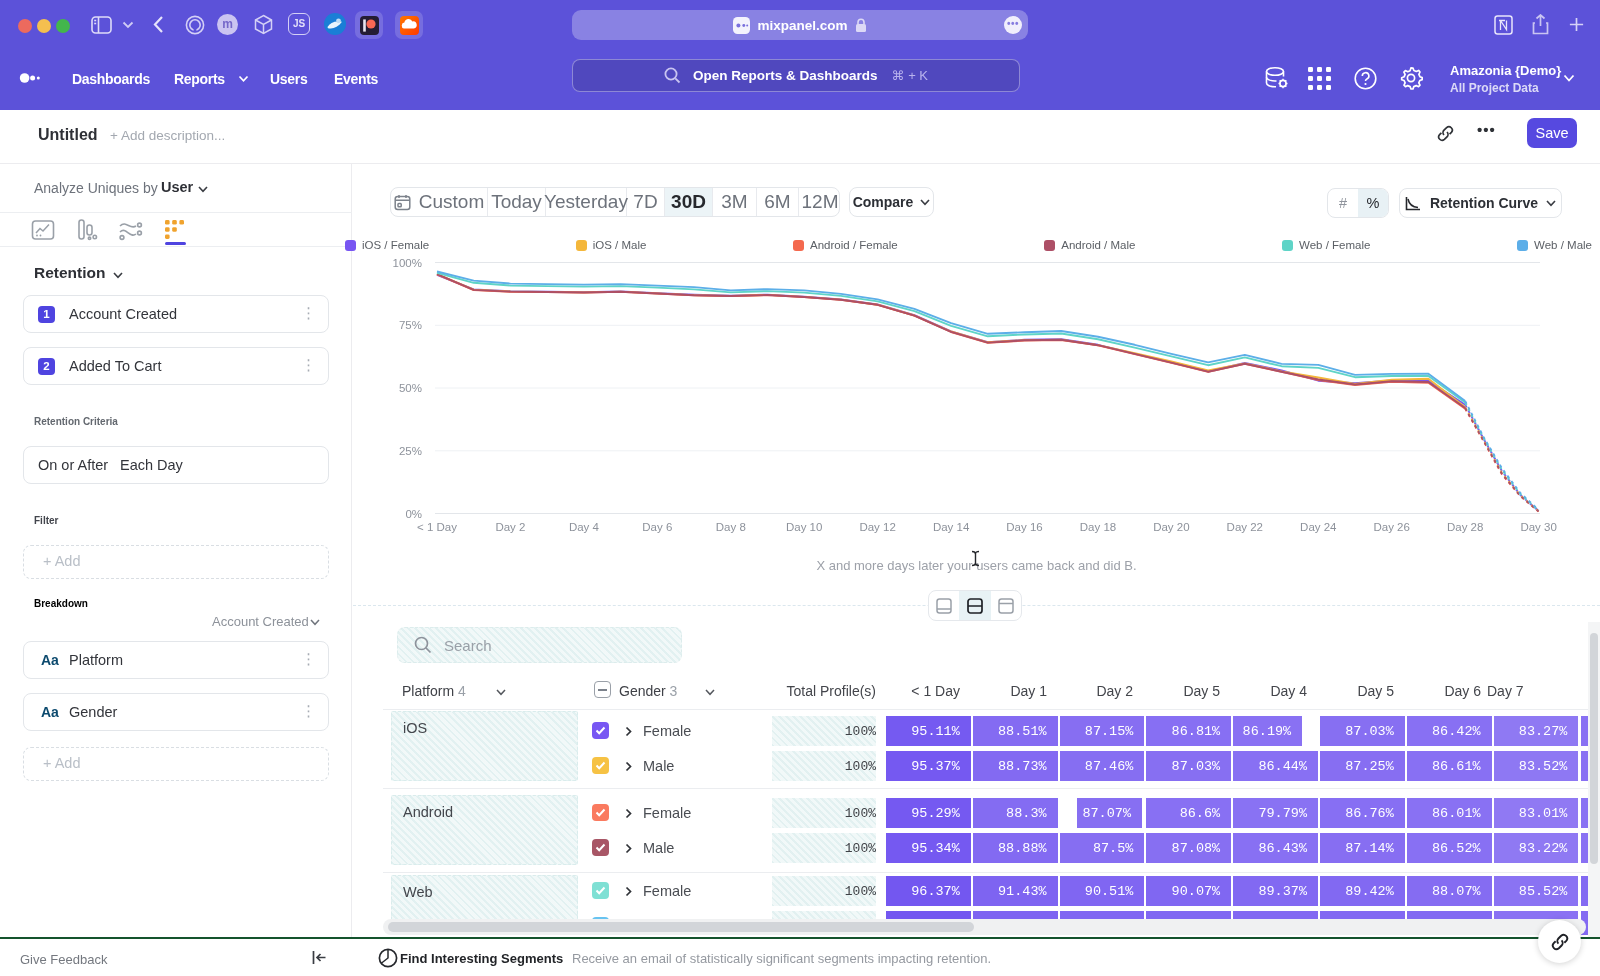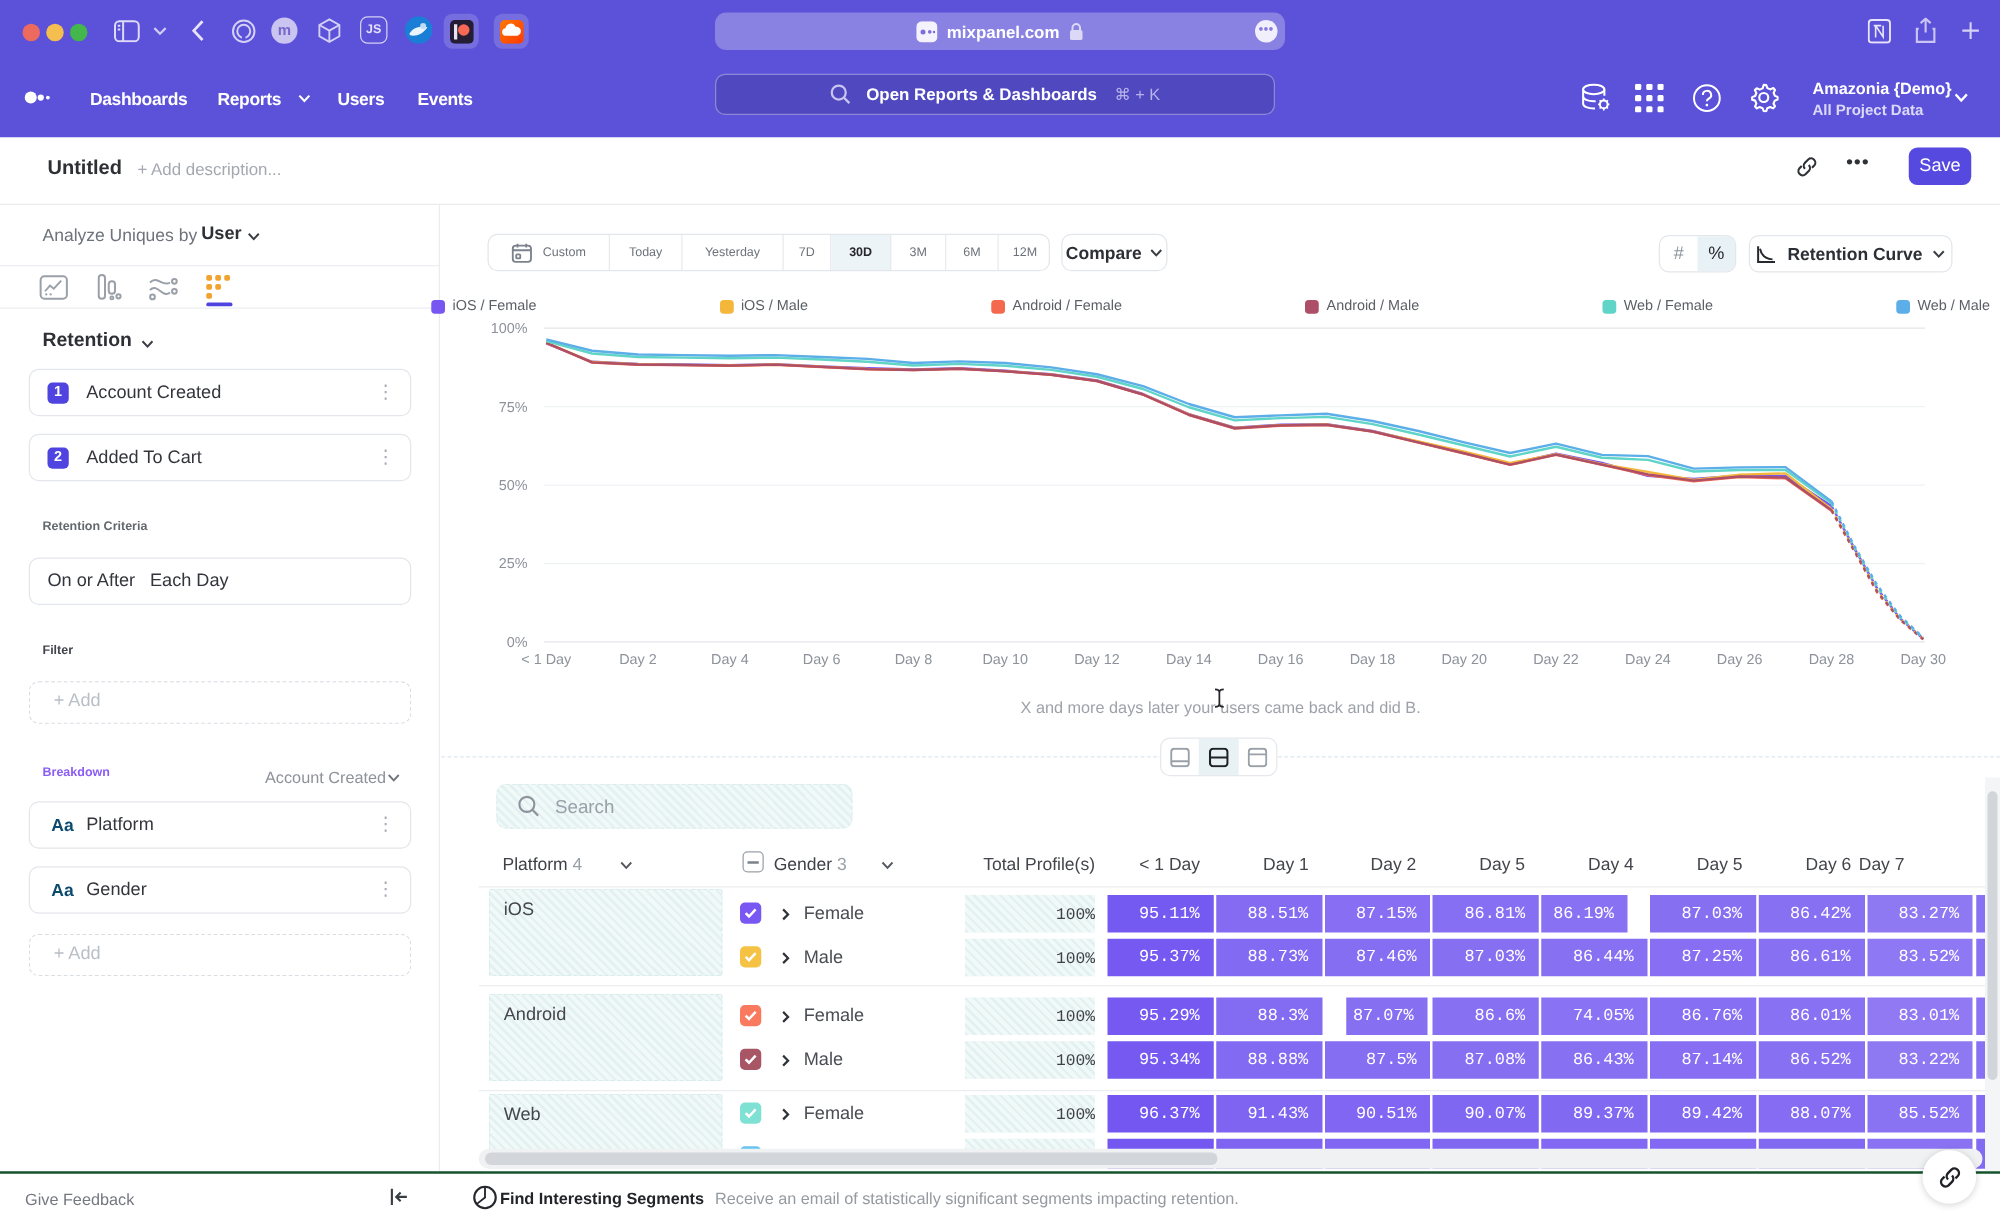--- a/index.html
+++ b/index.html
@@ -27,21 +27,21 @@
 .badge{position:absolute;left:14px;top:10px;width:17px;height:17px;border-radius:4px;background:#4f44e0;
  color:#fff;font-size:11.5px;font-weight:700;text-align:center;line-height:17px}
 .cardtext{position:absolute;left:45px;top:10px;font-size:14.5px;color:#33353b}
 .kebab{position:absolute;right:12px;top:8px;color:#a7acb4;font-size:15px;letter-spacing:0}
 .dashedbox{position:absolute;left:23px;width:306px;height:34px;border:1px dashed #d9dee3;border-radius:8px}
 .addtxt{position:absolute;left:19px;top:7px;font-size:14.5px;color:#b9bfc7}
 .aa{position:absolute;left:17px;top:10px;font-size:14px;font-weight:700;color:#0c4a6e}
 
 #main{position:absolute;left:353px;top:164px;width:1247px;height:773px;background:#fff}
 .seg{position:absolute;top:0;height:100%;display:flex;align-items:center;justify-content:center;
- font-size:10px;color:#6d727b;border-right:1px solid #e8eaee}
+ font-size:19px;color:#6d727b;border-right:1px solid #e8eaee}
 .btn{position:absolute;border:1px solid #e3e6ea;border-radius:8px;background:#fff;display:flex;
  align-items:center;justify-content:center;font-size:14px;color:#33363c}
 .legenditem{display:flex;align-items:center;gap:6px;font-size:11.5px;color:#5c6066;white-space:nowrap}
 .sw{width:11px;height:11px;border-radius:3px;flex:0 0 auto}
 
 .shimmer{background:#eaf4f4;background-image:repeating-linear-gradient(45deg,rgba(185,222,224,.16) 0 2px,rgba(247,252,252,.55) 2px 5px)}
 .pcell{position:absolute;color:#fff;font-family:"Liberation Mono",monospace;font-size:13.5px;
  display:flex;align-items:center;justify-content:flex-end;padding-right:11px}
 .thead{position:absolute;font-size:14px;color:#43454b}
 .rowlabel{position:absolute;left:391px;width:187px;border:1px dashed #d9ecec;border-radius:2px;
@@ -249,21 +249,21 @@
  <div class="card" style="top:282px">
         <div class="cardtext" style="left:14px">On or After</div>
         <div class="cardtext" style="left:96px">Each Day</div>
       </div>
 
  <div class="sb-label" style="top:351px;color:#42454c">Filter</div>
  <div class="dashedbox" style="top:381px">
         <div class="addtxt">+ Add</div>
       </div>
 
- <div class="sb-label" style="top:449px;color:#8b5cf6">Breakdown</div>
+ <div class="sb-label" style="top:434px;color:#000000">Breakdown</div>
  <div class="abs" style="left:212px;top:450px;font-size:13px;color:#8d929a">Account Created</div>
  <svg class="abs" style="left:310px;top:455px" width="10" height="7" viewBox="0 0 10 7" fill="none" stroke="#70757d" stroke-width="1.5">
         <path d="M1 1 L5 5.3 L9 1"></path>
       </svg>
  <div class="card" style="top:477px">
         <div class="aa">Aa</div>
         <div class="cardtext">Platform</div>
         <div class="kebab">⋮</div>
       </div>
  <div class="card" style="top:529px">
@@ -461,21 +461,21 @@
         <path d="M1.5 1.5 L5.5 5.5 L1.5 9.5"></path>
       </svg>
       <div class="glabel" style="left:290px;top:185px">Female</div>
       <div class="tprof shimmer" style="top:178px;height:30px;padding-right:0px;left:419px;width:104px">
         <span style="background:#fff0;padding-right:0">100%</span>
       </div>
       <div class="pcell" style="left:533.0px;top:178px;width:84.8px;height:30px;background:hsl(251,84%,64.7%)">95.29%</div>
       <div class="pcell" style="left:619.8px;top:178px;width:84.8px;height:30px;background:hsl(251,84%,68.6%)">88.3%</div>
       <div class="pcell" style="left:724px;top:178px;width:65px;height:30px;background:hsl(251,84%,69.3%)">87.07%</div>
       <div class="pcell" style="left:793.4px;top:178px;width:84.8px;height:30px;background:hsl(251,84%,69.5%)">86.6%</div>
-      <div class="pcell" style="left:880.2px;top:178px;width:84.8px;height:30px;background:hsl(251,84%,69.9%)">74.05%</div>
+      <div class="pcell" style="left:880.2px;top:178px;width:84.8px;height:30px;background:hsl(251,84%,69.9%)">79.79%</div>
       <div class="pcell" style="left:967.0px;top:178px;width:84.8px;height:30px;background:hsl(251,84%,69.4%)">86.76%</div>
       <div class="pcell" style="left:1053.8px;top:178px;width:84.8px;height:30px;background:hsl(251,84%,69.8%)">86.01%</div>
       <div class="pcell" style="left:1140.6px;top:178px;width:84.8px;height:30px;background:hsl(251,84%,71.5%)">83.01%</div>
       <div class="abs" style="left:1228px;top:178px;width:7px;height:30px;background:hsl(251,84%,69.9%)"></div>
       <div class="gcheck" style="left:239px;top:219px;background:#a85666">
         <svg width="11" height="9" viewBox="0 0 11 9" fill="none" stroke="#fff" stroke-width="2">
           <path d="M1.5 4.5 L4.2 7.2 L9.5 1.5"></path>
         </svg>
       </div>
       <svg class="abs" style="left:272px;top:223px" width="7" height="11" viewBox="0 0 7 11" fill="none" stroke="#2f3237" stroke-width="1.7">

